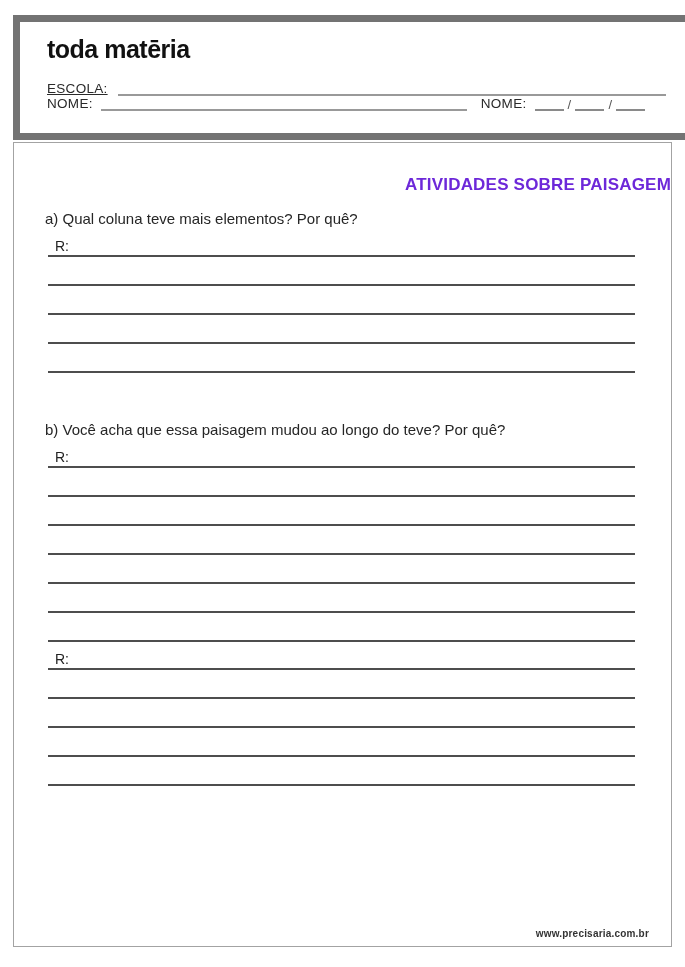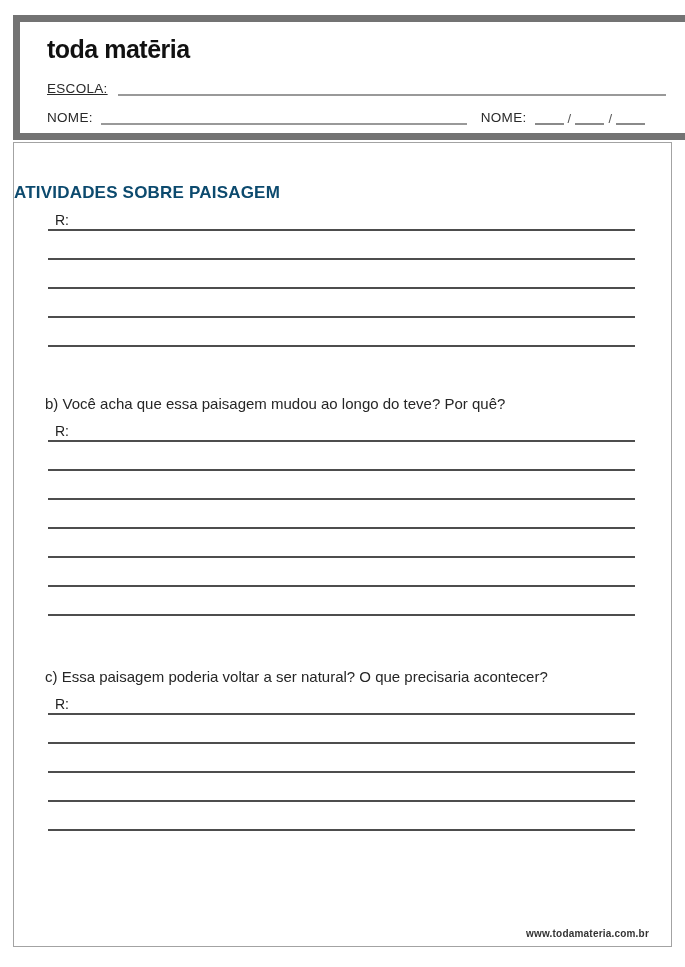--- a/index.html
+++ b/index.html
@@ -17,40 +17,40 @@
   }
   .logo {
     margin-top:13px; font-size:25px; font-weight:bold; color:#111;
     letter-spacing:-0.5px;
   }
   .field-row {
     display:flex; align-items:flex-end;
     font-size:13.5px; color:#2a2a2a; letter-spacing:0.3px;
   }
   .row-escola { margin-top:17px;text-decoration:underline; }
-  .row-nome   { margin-top:14px; }
+  .row-nome   { }
   .field-label { white-space:nowrap; }
   .field-line {
     border-bottom:2px solid #999; height:4px;
   }
   .line-escola { flex:1; margin-left:10px; }
   .line-nome   { width:366px; margin-left:8px; }
   .data-label  { margin-left:14px; }
   .date-group { display:flex; align-items:flex-end; margin-left:8px; }
   .date-blank { width:29px; height:4px; border-bottom:2px solid #8a8a8a; }
   .date-slash { font-size:13px; color:#555; margin:0 4px; line-height:1; }
 
   
   .content-box {
     position:absolute; left:13px; top:142px; width:659px; height:805px;
     border:1px solid #a3a3a3; box-sizing:border-box; background:#fff;
   }
   .ws-title {
-    margin-top:40px; text-align:left;
-    font-size:17px; font-weight:bold; color:#0c4a6e; letter-spacing:0.2px;
+    margin-top:32px; text-align:right;
+    font-size:17px; font-weight:bold; color:#6d28d9; letter-spacing:0.2px;
     line-height:1.2;
   }
   .q-block .question {
     margin:15px 36px 0 31px;
     font-size:15px; color:#262626; line-height:1.25;
   }
   .q-block.q-b .question { margin-top:48px; }
   .q-block.q-c .question { margin-top:52px; }
   .answer { margin:6px 36px 0 34px; }
   .r-row {
@@ -89,20 +89,21 @@
       <span class="date-blank"></span>
     </span>
   </div>
 </div>
 
 <div class="content-box">
   <div class="ws-title">ATIVIDADES SOBRE PAISAGEM</div>
 
   <div>
   <div class="q-block">
+    <div class="question">a) Qual coluna teve mais elementos? Por quê?</div>
     <div class="answer">
       <div class="r-row">
         <span>R:</span>
       </div>
     <div class="ans-line"></div>
           <div class="ans-line"></div>
           <div class="ans-line"></div>
           <div class="ans-line"></div>
         </div>
   </div>
@@ -116,27 +117,26 @@
     <div class="ans-line"></div>
           <div class="ans-line"></div>
           <div class="ans-line"></div>
           <div class="ans-line"></div>
           <div class="ans-line"></div>
           <div class="ans-line"></div>
         </div>
   </div>
 
   <div class="q-block q-c">
-    <div class="question">c) Essa paisagem poderia voltar a ser natural? O que precisaria acontecer?</div>
     <div class="answer">
       <div class="r-row">
         <span>R:</span>
       </div>
     <div class="ans-line"></div>
           <div class="ans-line"></div>
           <div class="ans-line"></div>
           <div class="ans-line"></div>
         </div>
   </div>
 </div>
 
-  <div class="footer-url">www.todamateria.com.br</div>
+  <div class="footer-url">www.precisaria.com.br</div>
 </div>
 
 </body></html>

